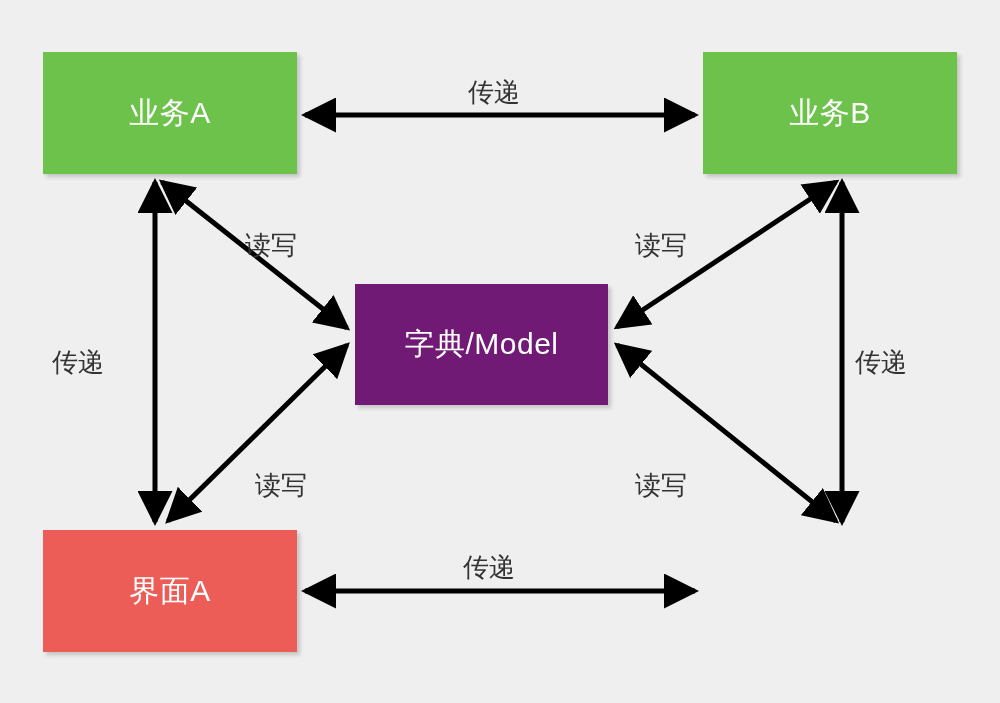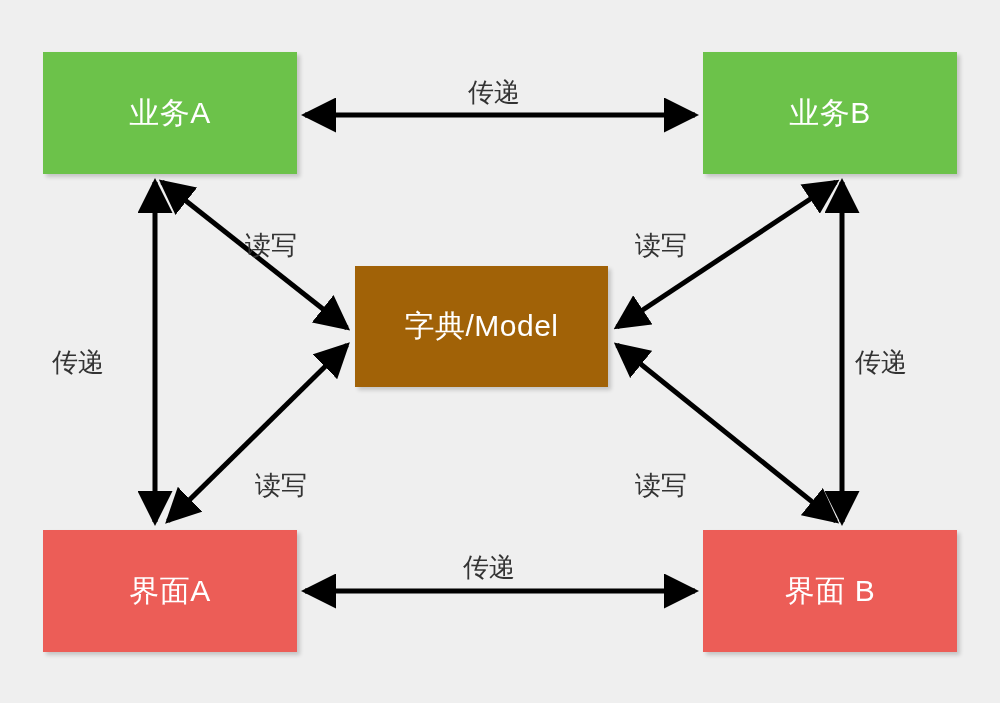--- a/index.html
+++ b/index.html
@@ -22,21 +22,21 @@
     align-items: center;
     justify-content: center;
     color: #ffffff;
     font-size: 30px;
     font-weight: 400;
     letter-spacing: 0.5px;
     box-shadow: 3px 3px 4px rgba(0,0,0,0.18);
     user-select: none;
   }
   .node-green { background: #6cc24a; }
-  .node-orange { background: #a16207; }
+  .node-orange { background: #701a75; margin-top: 18px; }
   .node-red { background: #ec5d57; text-align: right; }
 
   #wires {
     position: absolute;
     left: 0;
     top: 0;
     width: 1000px;
     height: 703px;
     pointer-events: none;
   }
@@ -94,23 +94,20 @@
   </div>
 
   <div class="node node-orange" style="left:355px; top:266px; width:253px; height:121px;">
     <span>字典/Model</span>
   </div>
 
   <div class="node node-red" style="left:43px; top:530px; width:254px; height:122px;">
     <span>界面A</span>
   </div>
 
-  <div class="node node-red" style="left:703px; top:530px; width:254px; height:122px;">
-    <span>界面 B</span>
-  </div>
 
   <div class="edge-label" style="left:468px; top:55px;">传递</div>
 
   <div class="edge-label" style="left:463px; top:530px;">传递</div>
 
   <div class="edge-label" style="left:52px; top:325px;">传递</div>
 
   <div class="edge-label" style="left:855px; top:325px;">传递</div>
 
   <div class="edge-label" style="left:245px; top:208px;">读写</div>

